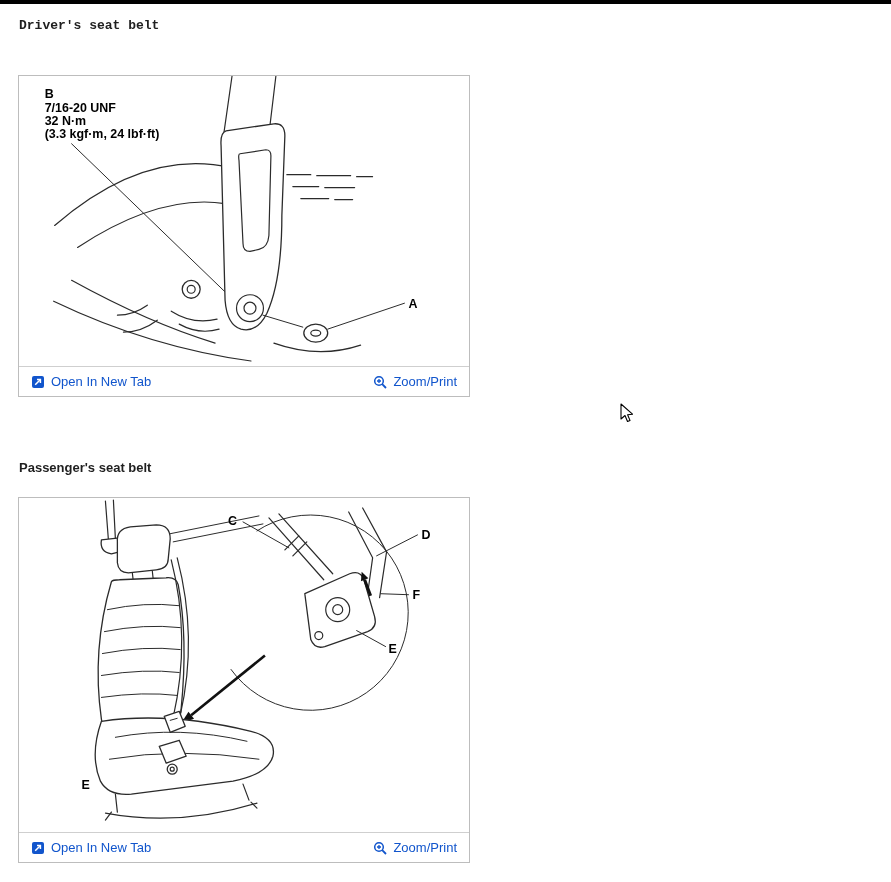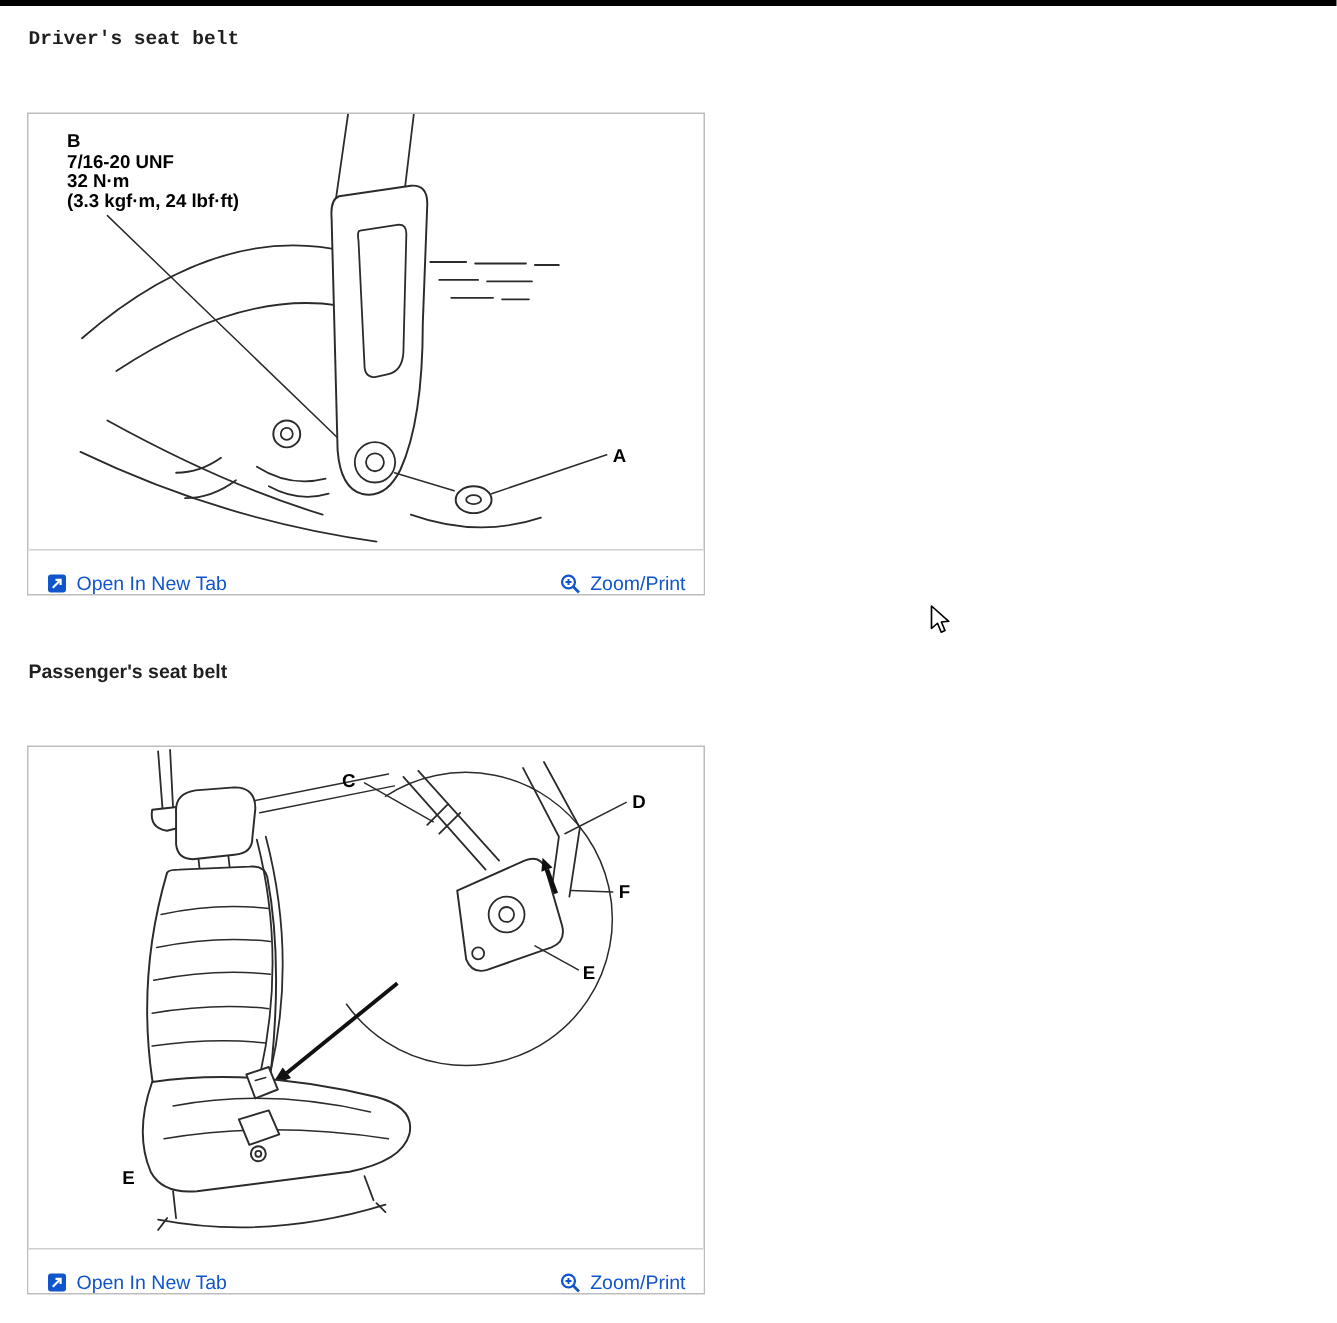--- a/index.html
+++ b/index.html
@@ -6,32 +6,32 @@
   body {
     width:891px; height:882px; position:relative; overflow:hidden;
     background:#ffffff;
     font-family:"Liberation Sans","DejaVu Sans",sans-serif;
   }
   .top-bar { position:absolute; top:0; left:0; width:891px; height:4px; background:#000; }
   .section-heading {
     position:absolute; left:19px; font-size:13px; font-weight:bold; color:#1f1f1f;
   }
   #heading-driver { top:18px;font-family:Liberation Mono, monospace; }
-  #heading-passenger { top:440px; }
+  #heading-passenger { top:460px; }
   .figure-card {
     position:absolute; left:18px; width:452px; box-sizing:border-box;
     border:1px solid #bdbdbd; background:#fff;
   }
   #card-driver { top:75px; height:322px; }
   #card-passenger { top:497px; height:366px; }
   .figure-body { position:absolute; top:0; left:0; right:0; bottom:30px; }
   .figure-footer {
     position:absolute; left:0; right:0; bottom:0; height:30px; box-sizing:border-box;
     border-top:1px solid #cfcfcf; background:#fff;
-    display:flex; align-items:flex-end; justify-content:space-between; padding:0 12px;
+    display:flex; align-items:center; justify-content:space-between; padding:0 12px;
   }
   .fig-link {
     display:flex; align-items:center; gap:6px;
     color:#1155cc; font-size:13px; text-decoration:none; cursor:pointer;
   }
   svg.diagram { width:100%; height:100%; display:block; }
   .diagram text {
     font-family:"Liberation Sans","DejaVu Sans",sans-serif;
     font-weight:bold; font-size:12.5px; fill:#000;
   }

